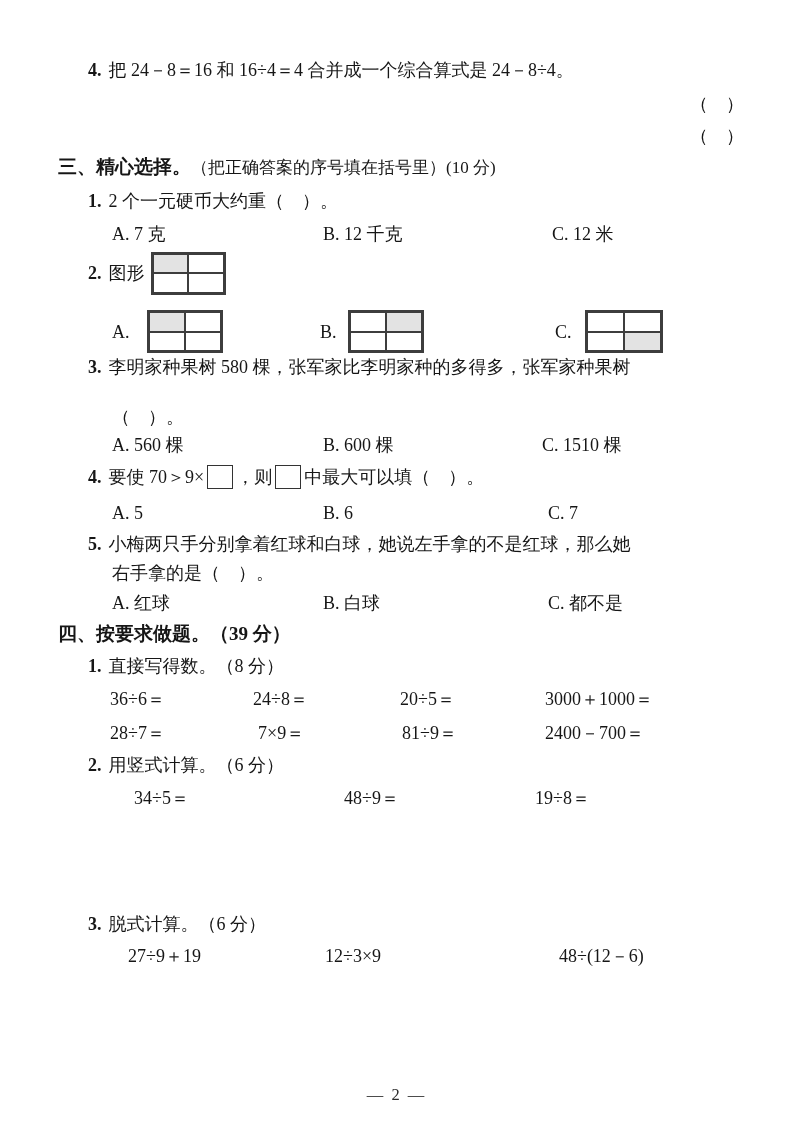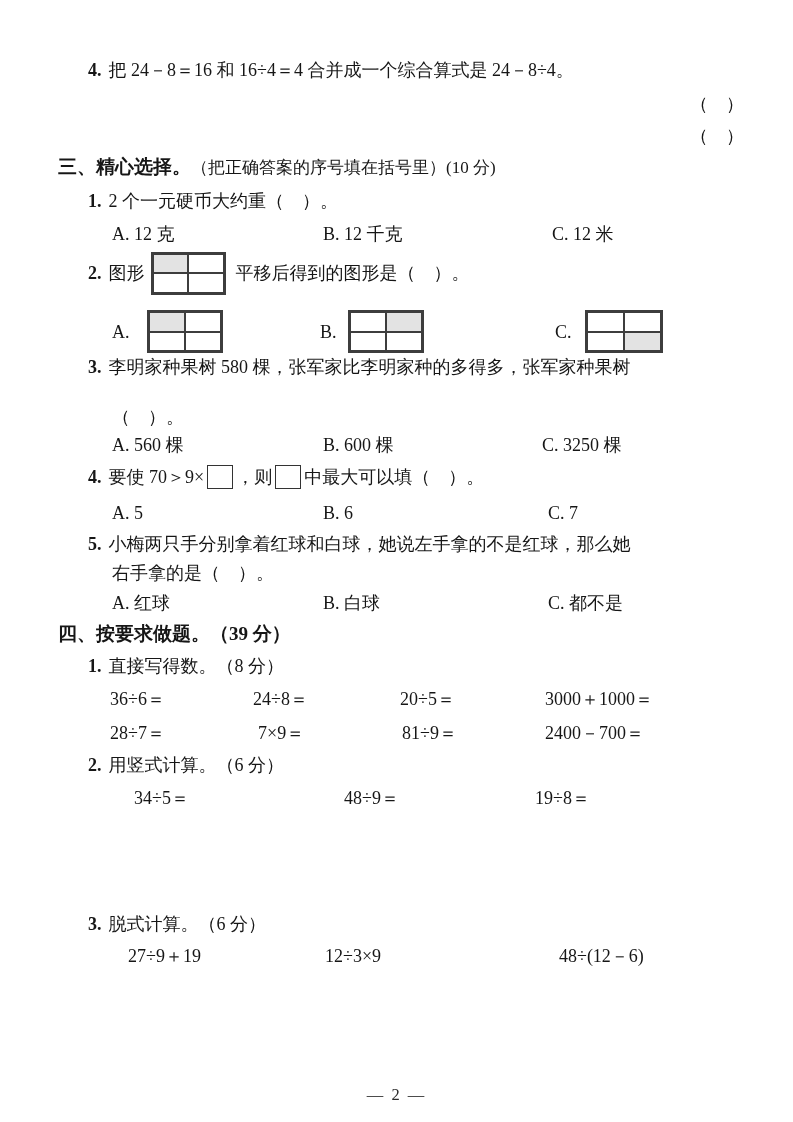--- a/index.html
+++ b/index.html
@@ -59,35 +59,34 @@
   </div>
 
   <div class="ln" style="top:154px; left:58px;">
     <span class="sec-head">三、精心选择。</span><span class="sec-note">（把正确答案的序号填在括号里）(10 分)</span>
   </div>
 
   <div class="ln" style="top:188px; left:88px;">
     <span class="num">1.</span><span>2 个一元硬币大约重（　）。</span>
   </div>
   <div class="ln" style="top:221px; left:0; width:793px;">
-    <span class="pos" style="left:112px;">A. 12 克</span>
+    <span class="pos" style="left:112px;">A. 7 克</span>
     <span class="pos" style="left:323px;">B. 12 千克</span>
     <span class="pos" style="left:552px;">C. 12 米</span>
   </div>
 
   <div class="ln flexln" style="top:250px; left:88px; height:46px;">
     <span class="num">2.</span>
       <span>图形</span>
     <div class="fig fig-main">
         <div class="shaded"></div>
         <div></div>
         <div></div>
         <div></div>
       </div>
-    <span>平移后得到的图形是（　）。</span>
   </div>
   <div class="ln" style="top:310px; left:0; width:793px; height:44px;">
     <span class="pos" style="left:112px; top:9px;">A.</span>
     <div class="fig fig-opt pos" style="left:147px;">
         <div class="shaded"></div>
         <div></div>
         <div></div>
         <div></div>
       </div>
     <span class="pos" style="left:320px; top:9px;">B.</span>
@@ -108,21 +107,21 @@
 
   <div class="ln" style="top:354px; left:88px;">
     <span class="num">3.</span><span>李明家种果树 580 棵，张军家比李明家种的多得多，张军家种果树</span>
   </div>
   <div class="ln" style="top:404px; left:112px;">
     <span>（　）。</span>
   </div>
   <div class="ln" style="top:432px; left:0; width:793px;">
     <span class="pos" style="left:112px;">A. 560 棵</span>
     <span class="pos" style="left:323px;">B. 600 棵</span>
-    <span class="pos" style="left:542px;">C. 3250 棵</span>
+    <span class="pos" style="left:542px;">C. 1510 棵</span>
   </div>
 
   <div class="ln flexln" style="top:462px; left:88px; height:30px;">
     <span class="num">4.</span>
       <span>要使 70＞9×</span>
     <span class="blank-box"></span>
     <span>，则</span>
     <span class="blank-box"></span>
     <span>中最大可以填（　）。</span>
   </div>

